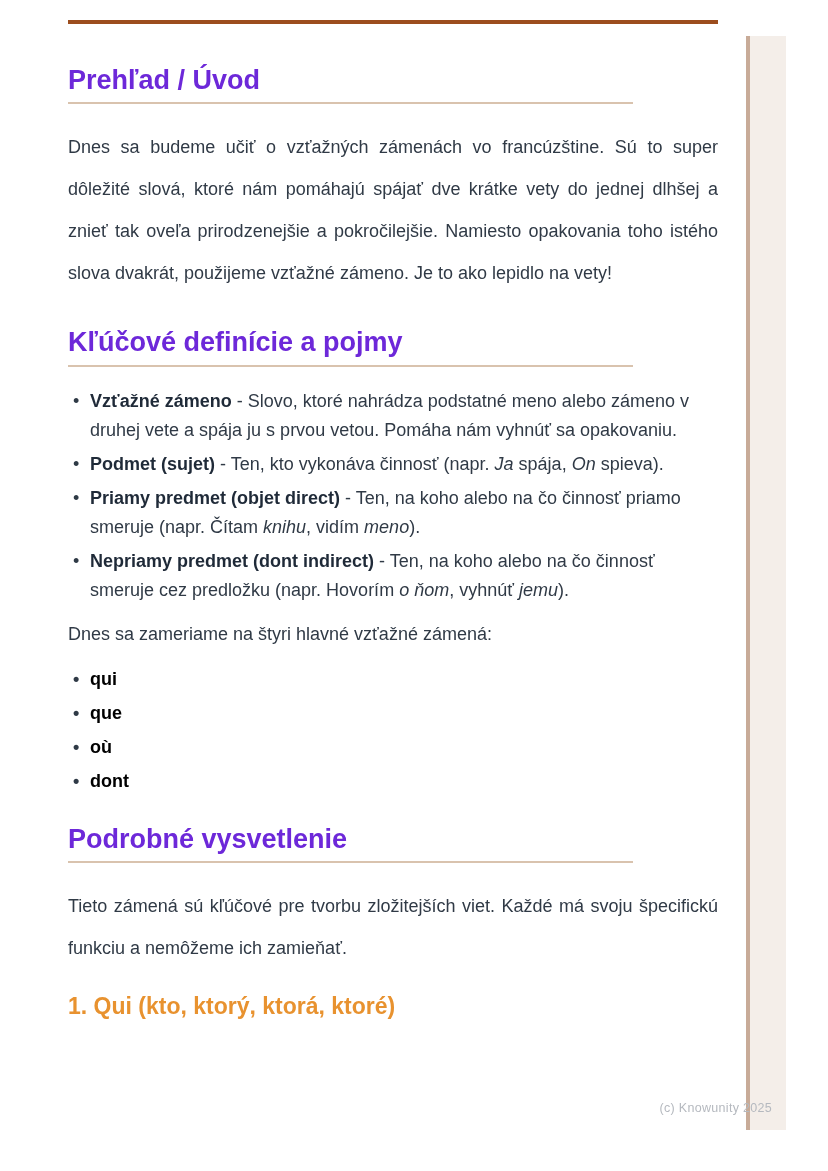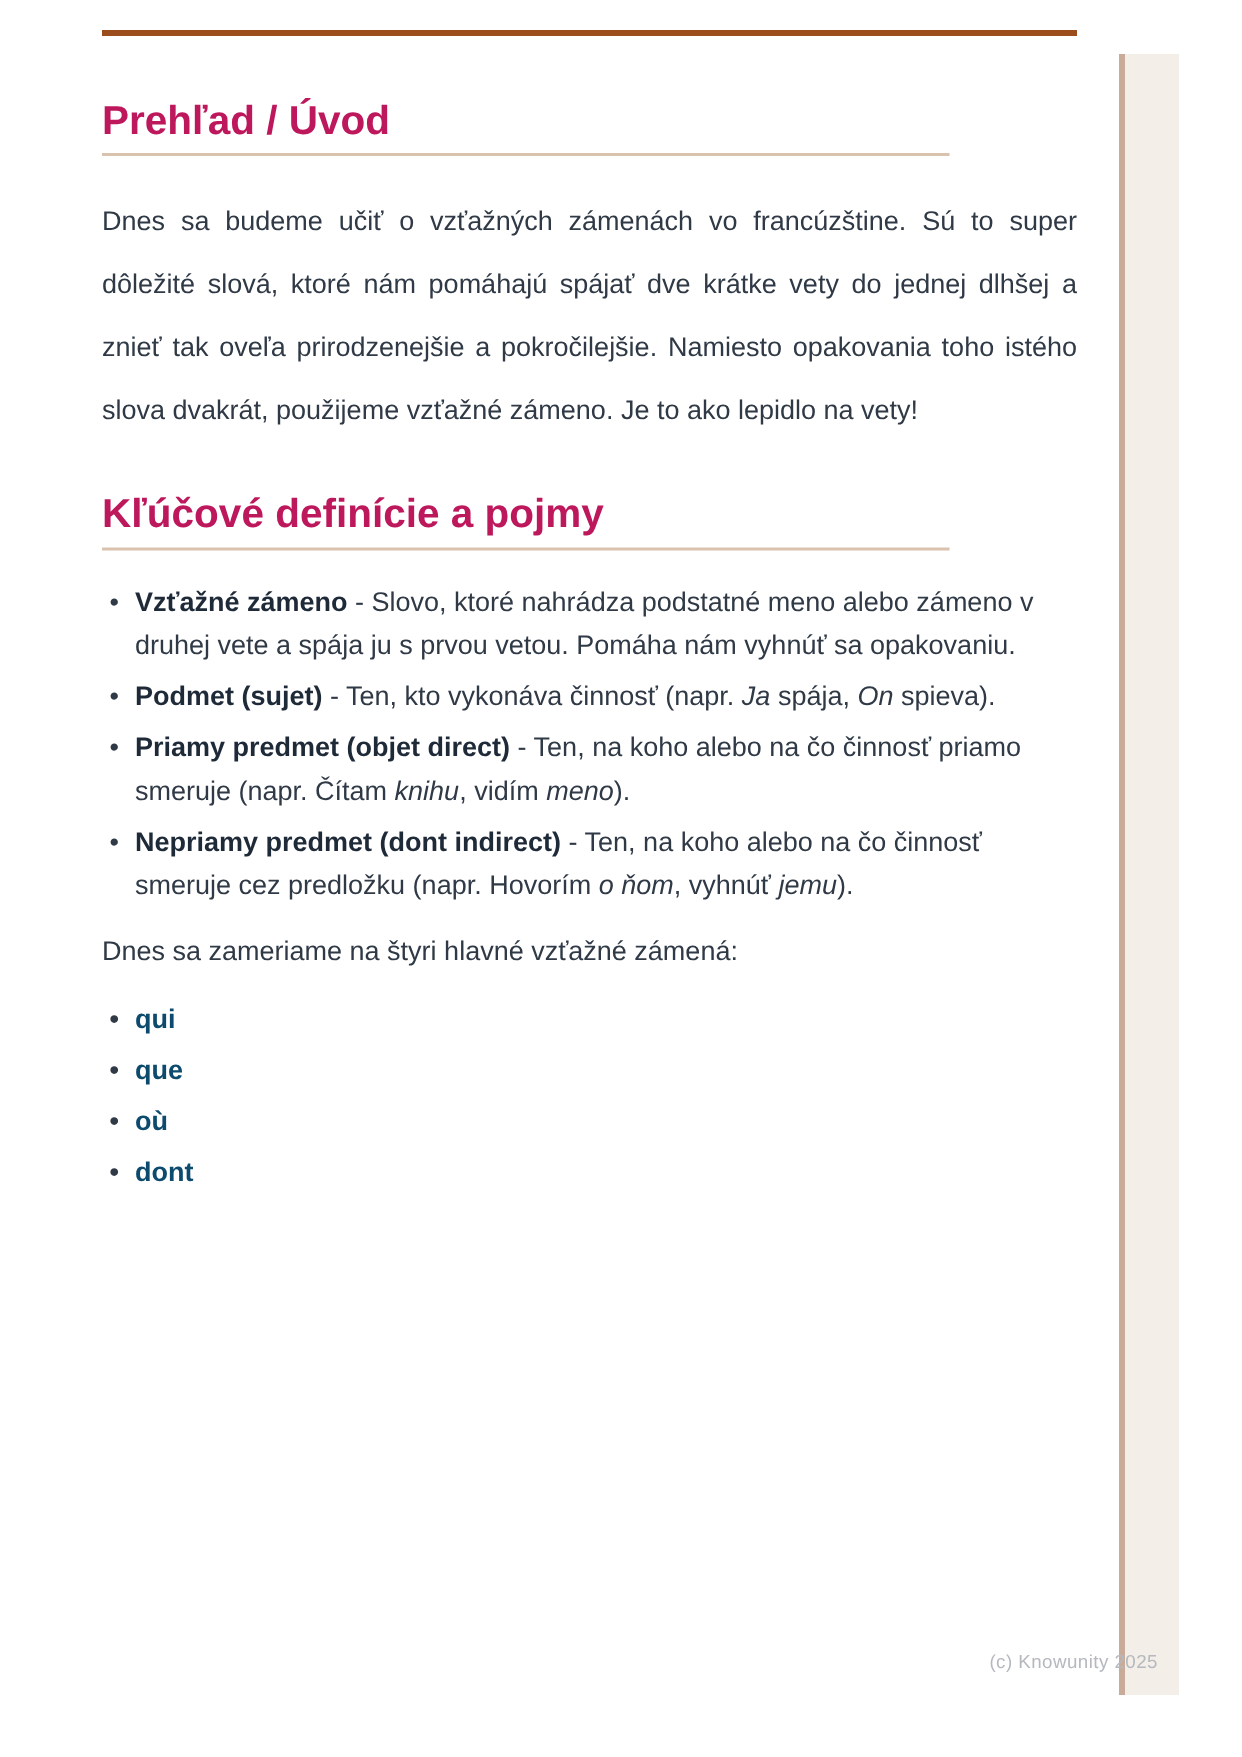--- a/index.html
+++ b/index.html
@@ -29,21 +29,21 @@
   .rule {
     margin-top: 20px;
     height: 4px;
     width: 650px;
     background: #9c4d1e;
   }
   h2 {
     font-size: 27px;
     line-height: 1.2;
     font-weight: 700;
-    color: #be185d;
+    color: #6d28d9;
   }
   .h2-intro { margin-top: 40px; }
   .h2-defs  { margin-top: 32px; }
   .h2-expl  { margin-top: 28px; }
   .hr2 {
     margin-top: 6px;
     height: 2px;
     width: 565px;
     background: #d9c3ae;
   }
@@ -70,21 +70,21 @@
     margin-bottom: 5px;
     color: #303a46;
   }
   .pronouns { margin-top: 10px; }
   .pronouns li {
     position: relative;
     font-size: 18px;
     line-height: 28px;
     margin-bottom: 6px;
     font-weight: 700;
-    color: #0c4a6e;
+    color: #000000;
   }
   .deflist li::before, .pronouns li::before {
     content: "\2022";
     position: absolute;
     left: -17px;
     color: #2f3a46;
   }
   strong { font-weight: 700; color: #1f2a38; }
   em { font-style: italic; }
   h3 {
@@ -144,16 +144,22 @@
     <p class="para para-focus">Dnes sa zameriame na štyri hlavné vzťažné zámená:</p>
 
     <ul class="pronouns">
       <li>qui</li>
       <li>que</li>
       <li>où</li>
       <li>dont</li>
     </ul>
   </section>
 
+  <section>
+    <h2 class="h2-expl">Podrobné vysvetlenie</h2>
+    <div class="hr2"></div>
+    <p class="para">Tieto zámená sú kľúčové pre tvorbu zložitejších viet. Každé má svoju špecifickú funkciu a nemôžeme ich zamieňať.</p>
+    <h3>1. Qui (kto, ktorý, ktorá, ktoré)</h3>
+  </section>
 
 </div>
 
 <div class="footer">(c) Knowunity 2025</div>
 
 </body></html>

